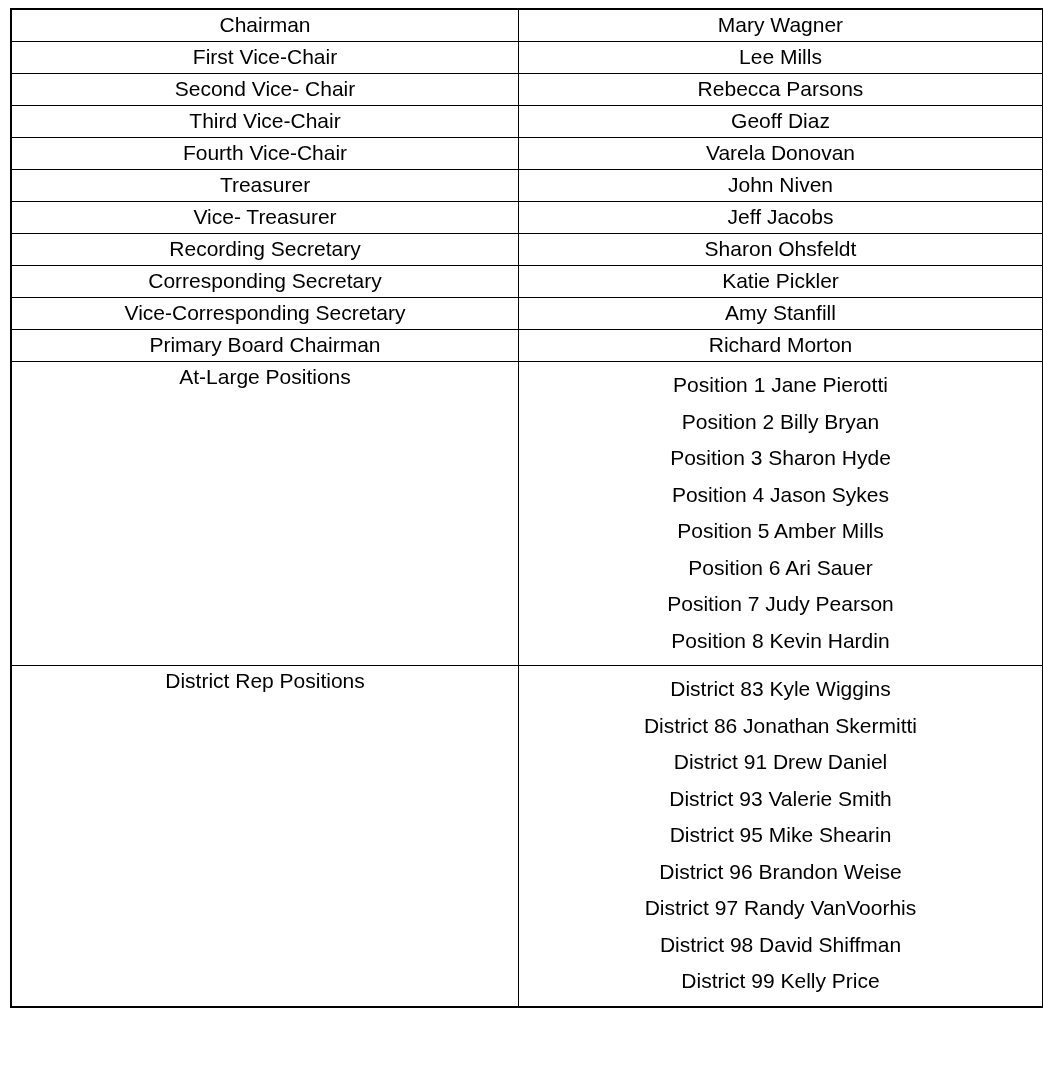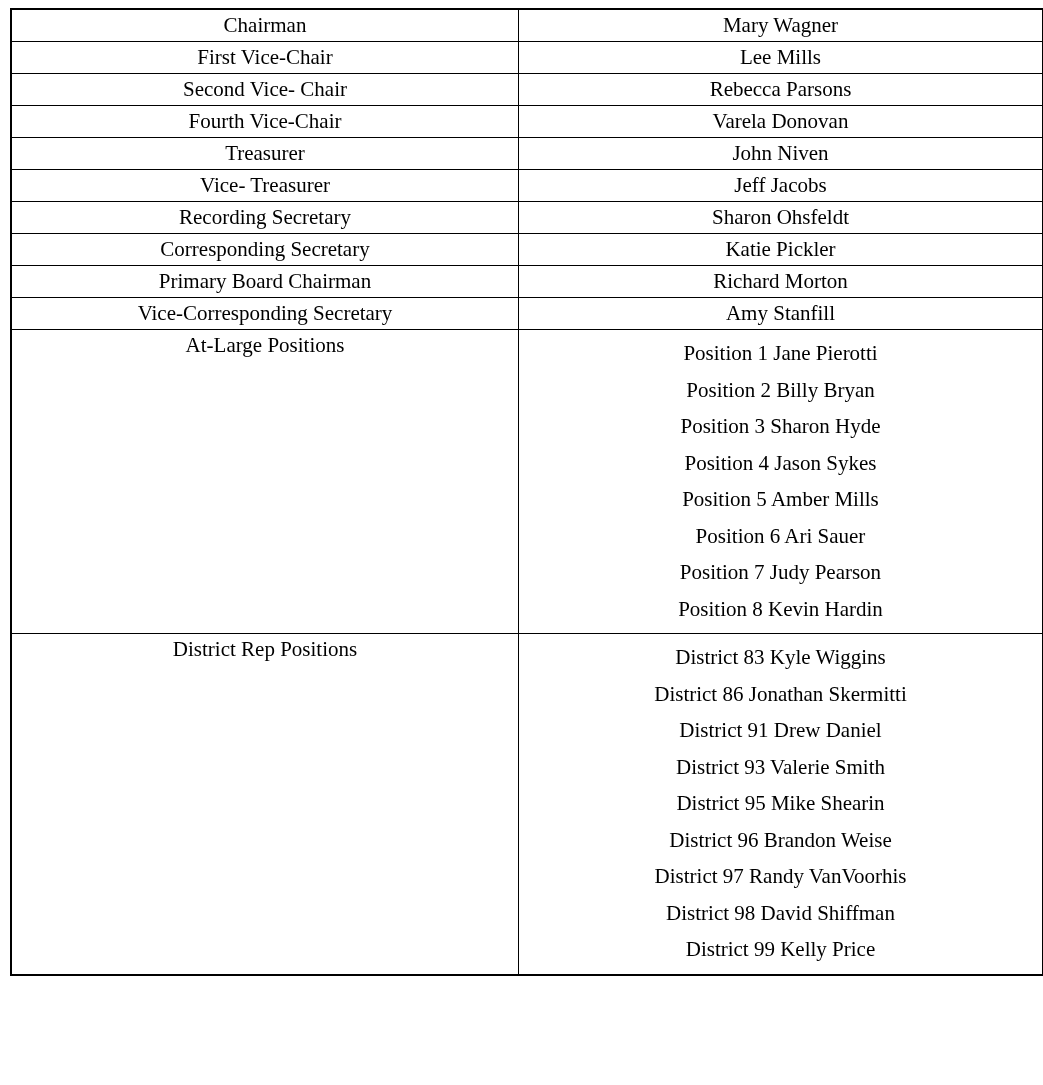--- a/index.html
+++ b/index.html
@@ -9,21 +9,20 @@
   }
   body {
     width: 1043px;
     height: 1085px;
     font-family: "Liberation Sans", sans-serif;
     color: #000000;
   }
   .page {
     padding: 8px 10px 0 10px;
     box-sizing: border-box;
-    font-family: Liberation Serif, serif;
   }
   table.officer-table {
     border-collapse: collapse;
     width: 1017px;
     table-layout: fixed;
     border: 2px solid #000000;
   }
   table.officer-table td {
     border: 1px solid #000000;
     text-align: center;
@@ -74,46 +73,50 @@
       </tr>
       <tr class="simple-row">
         <td class="col-role">First Vice-Chair</td>
         <td class="col-name">Lee Mills</td>
       </tr>
       <tr class="simple-row">
         <td class="col-role">Second Vice- Chair</td>
         <td class="col-name">Rebecca Parsons</td>
       </tr>
       <tr class="simple-row">
+        <td class="col-role">Third Vice-Chair</td>
+        <td class="col-name">Geoff Diaz</td>
+      </tr>
+      <tr class="simple-row">
         <td class="col-role">Fourth Vice-Chair</td>
         <td class="col-name">Varela Donovan</td>
       </tr>
       <tr class="simple-row">
         <td class="col-role">Treasurer</td>
         <td class="col-name">John Niven</td>
       </tr>
       <tr class="simple-row">
         <td class="col-role">Vice- Treasurer</td>
         <td class="col-name">Jeff Jacobs</td>
       </tr>
       <tr class="simple-row">
         <td class="col-role">Recording Secretary</td>
         <td class="col-name">Sharon Ohsfeldt</td>
       </tr>
       <tr class="simple-row">
         <td class="col-role">Corresponding Secretary</td>
         <td class="col-name">Katie Pickler</td>
       </tr>
       <tr class="simple-row">
+        <td class="col-role">Vice-Corresponding Secretary</td>
+        <td class="col-name">Amy Stanfill</td>
+      </tr>
+      <tr class="simple-row">
         <td class="col-role">Primary Board Chairman</td>
         <td class="col-name">Richard Morton</td>
-      </tr>
-      <tr class="simple-row">
-        <td class="col-role">Vice-Corresponding Secretary</td>
-        <td class="col-name">Amy Stanfill</td>
       </tr>
 
       <tr class="group-row">
         <td class="col-role group-label">At-Large Positions</td>
         <td class="col-name group-cell pad-bottom-lg">
           <ul class="multi-list">
             <li>Position 1 Jane Pierotti</li>
             <li>Position 2 Billy Bryan</li>
             <li>Position 3 Sharon Hyde</li>
             <li>Position 4 Jason Sykes</li>

